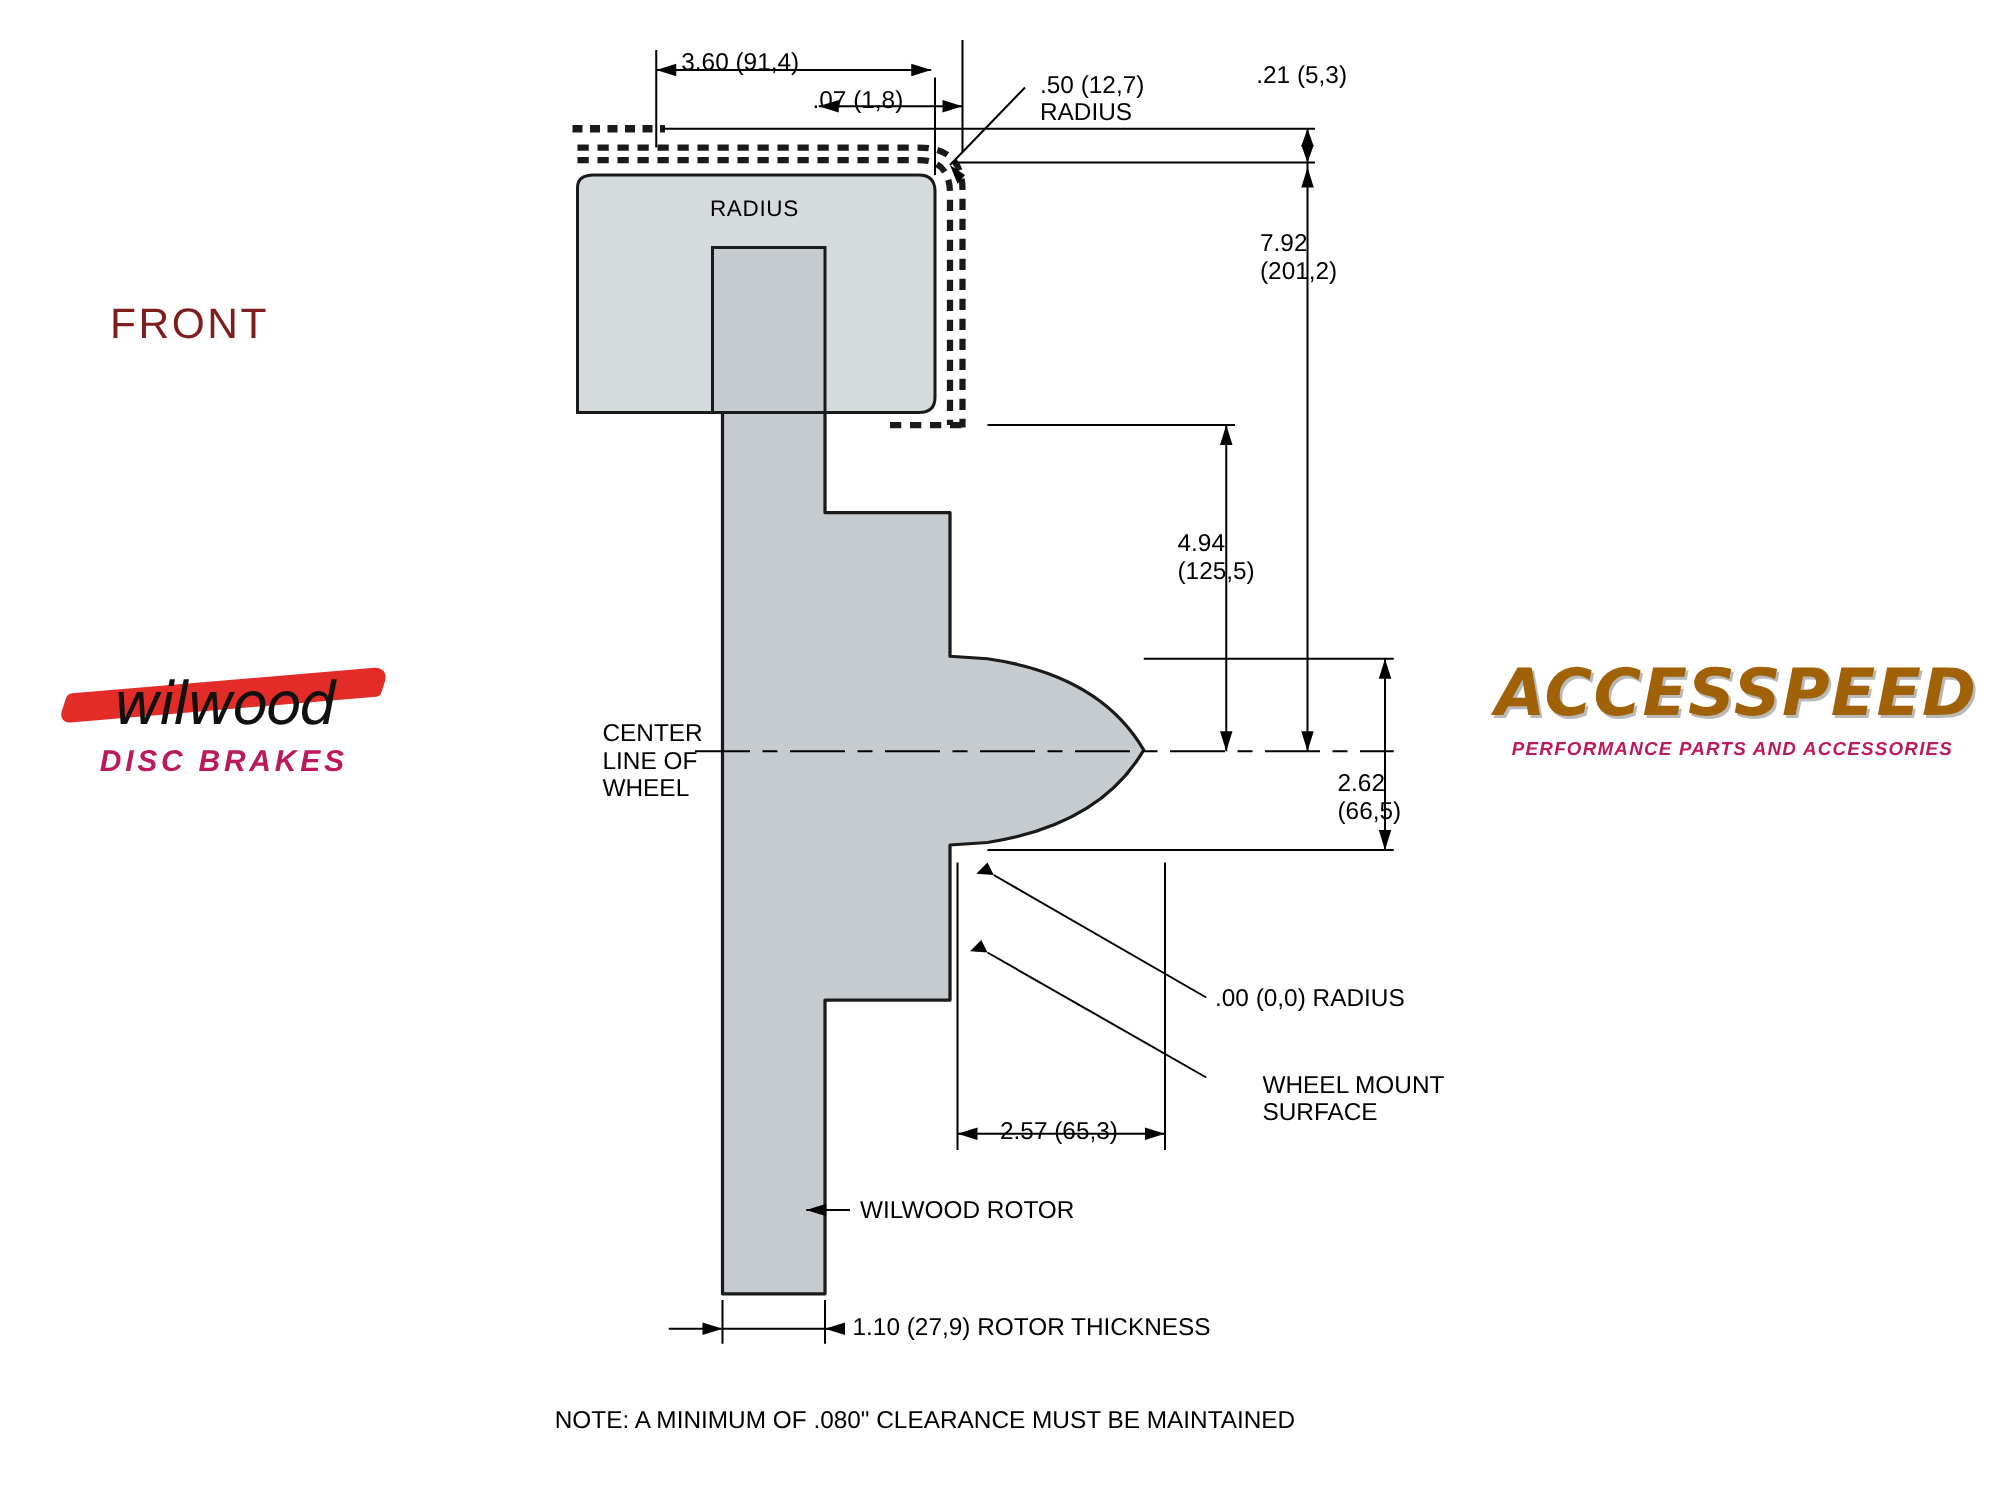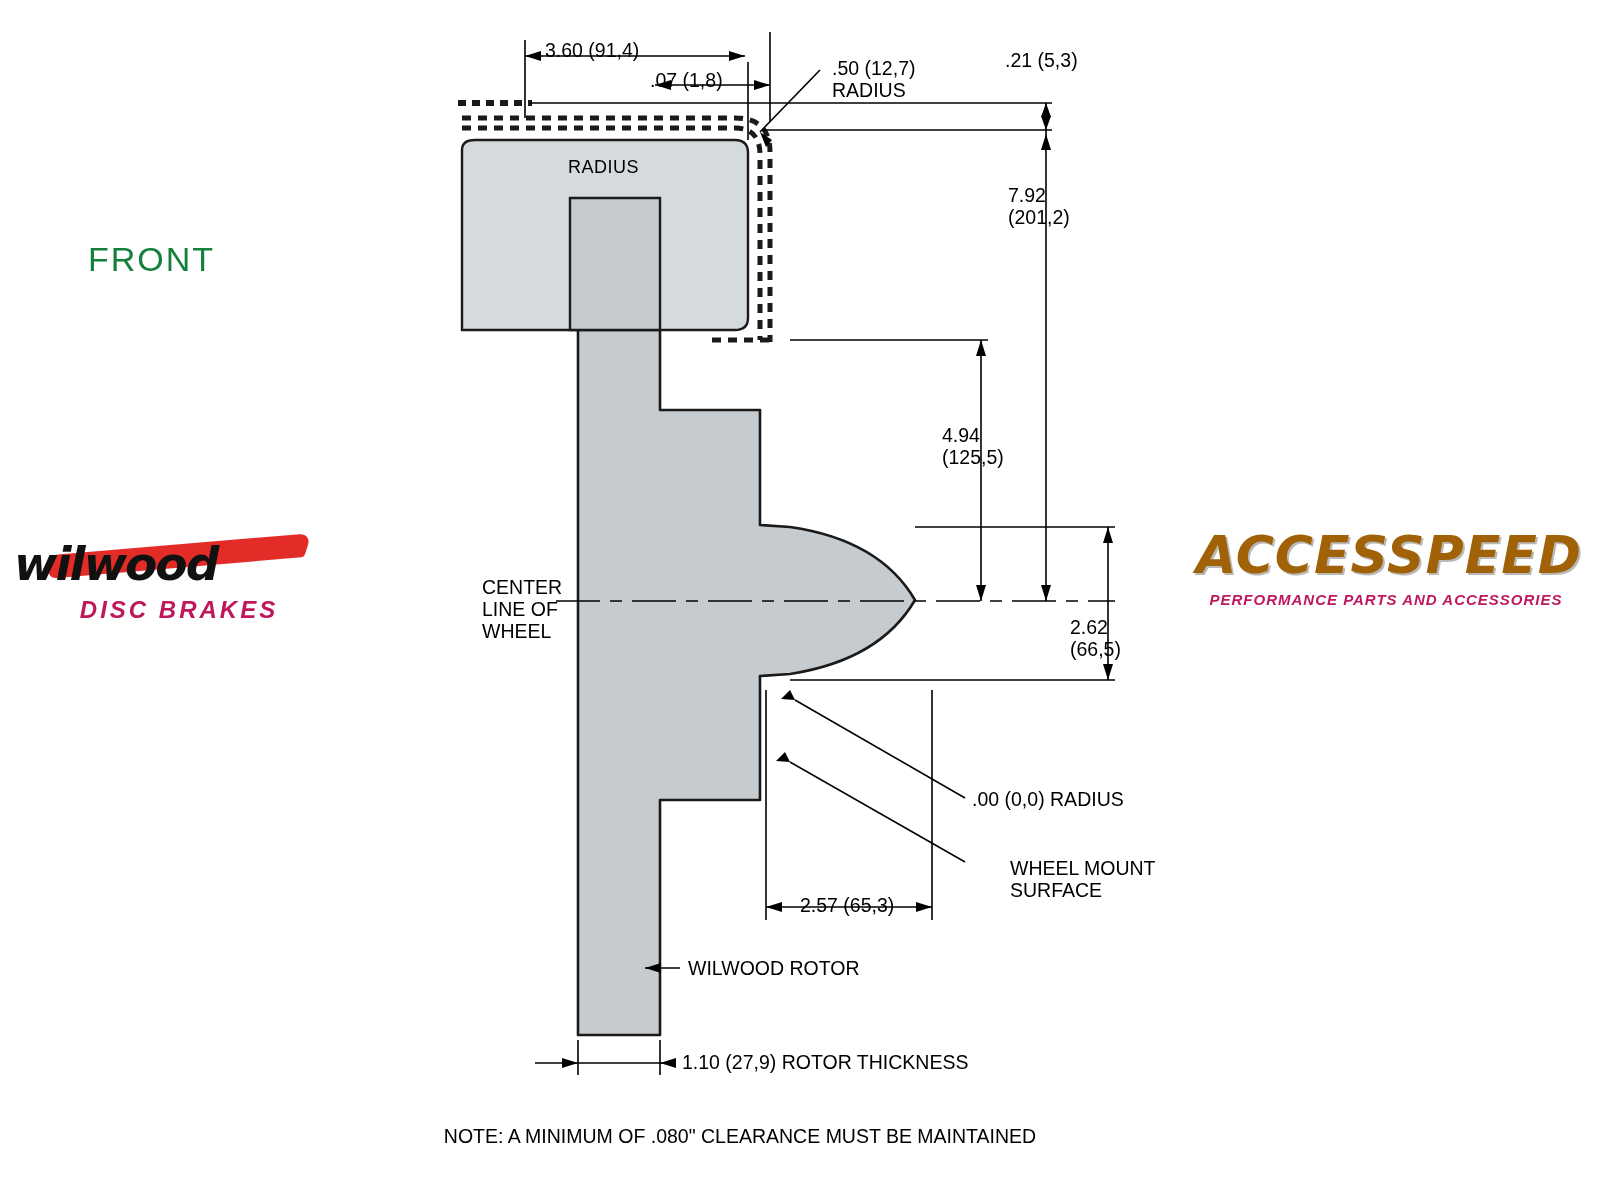--- a/index.html
+++ b/index.html
@@ -21,38 +21,38 @@
     width: 1600px;
     height: 1200px;
   }
   .abs { position: absolute; }
 
   .view-label {
     left: 88px;
     top: 240px;
     font-size: 34px;
     letter-spacing: 2px;
-    color: #15803d;
+    color: #7f1d1d;
   }
 
   
   .wilwood-logo {
     left: 14px;
     top: 530px;
     width: 330px;
     height: 120px;
   }
   .wilwood-word {
     position: absolute;
     left: 0; top: 6px;
     width: 330px;
-    text-align: left;
+    text-align: center;
     font-family: "DejaVu Sans", sans-serif;
     font-size: 47px;
-    font-weight: bold;
+    font-weight: normal;
     font-style: italic;
     letter-spacing: -2px;
     color: #111;
   }
   .wilwood-slash {
     position: absolute;
     left: 40px;
     top: 14px;
     width: 250px;
     height: 24px;

